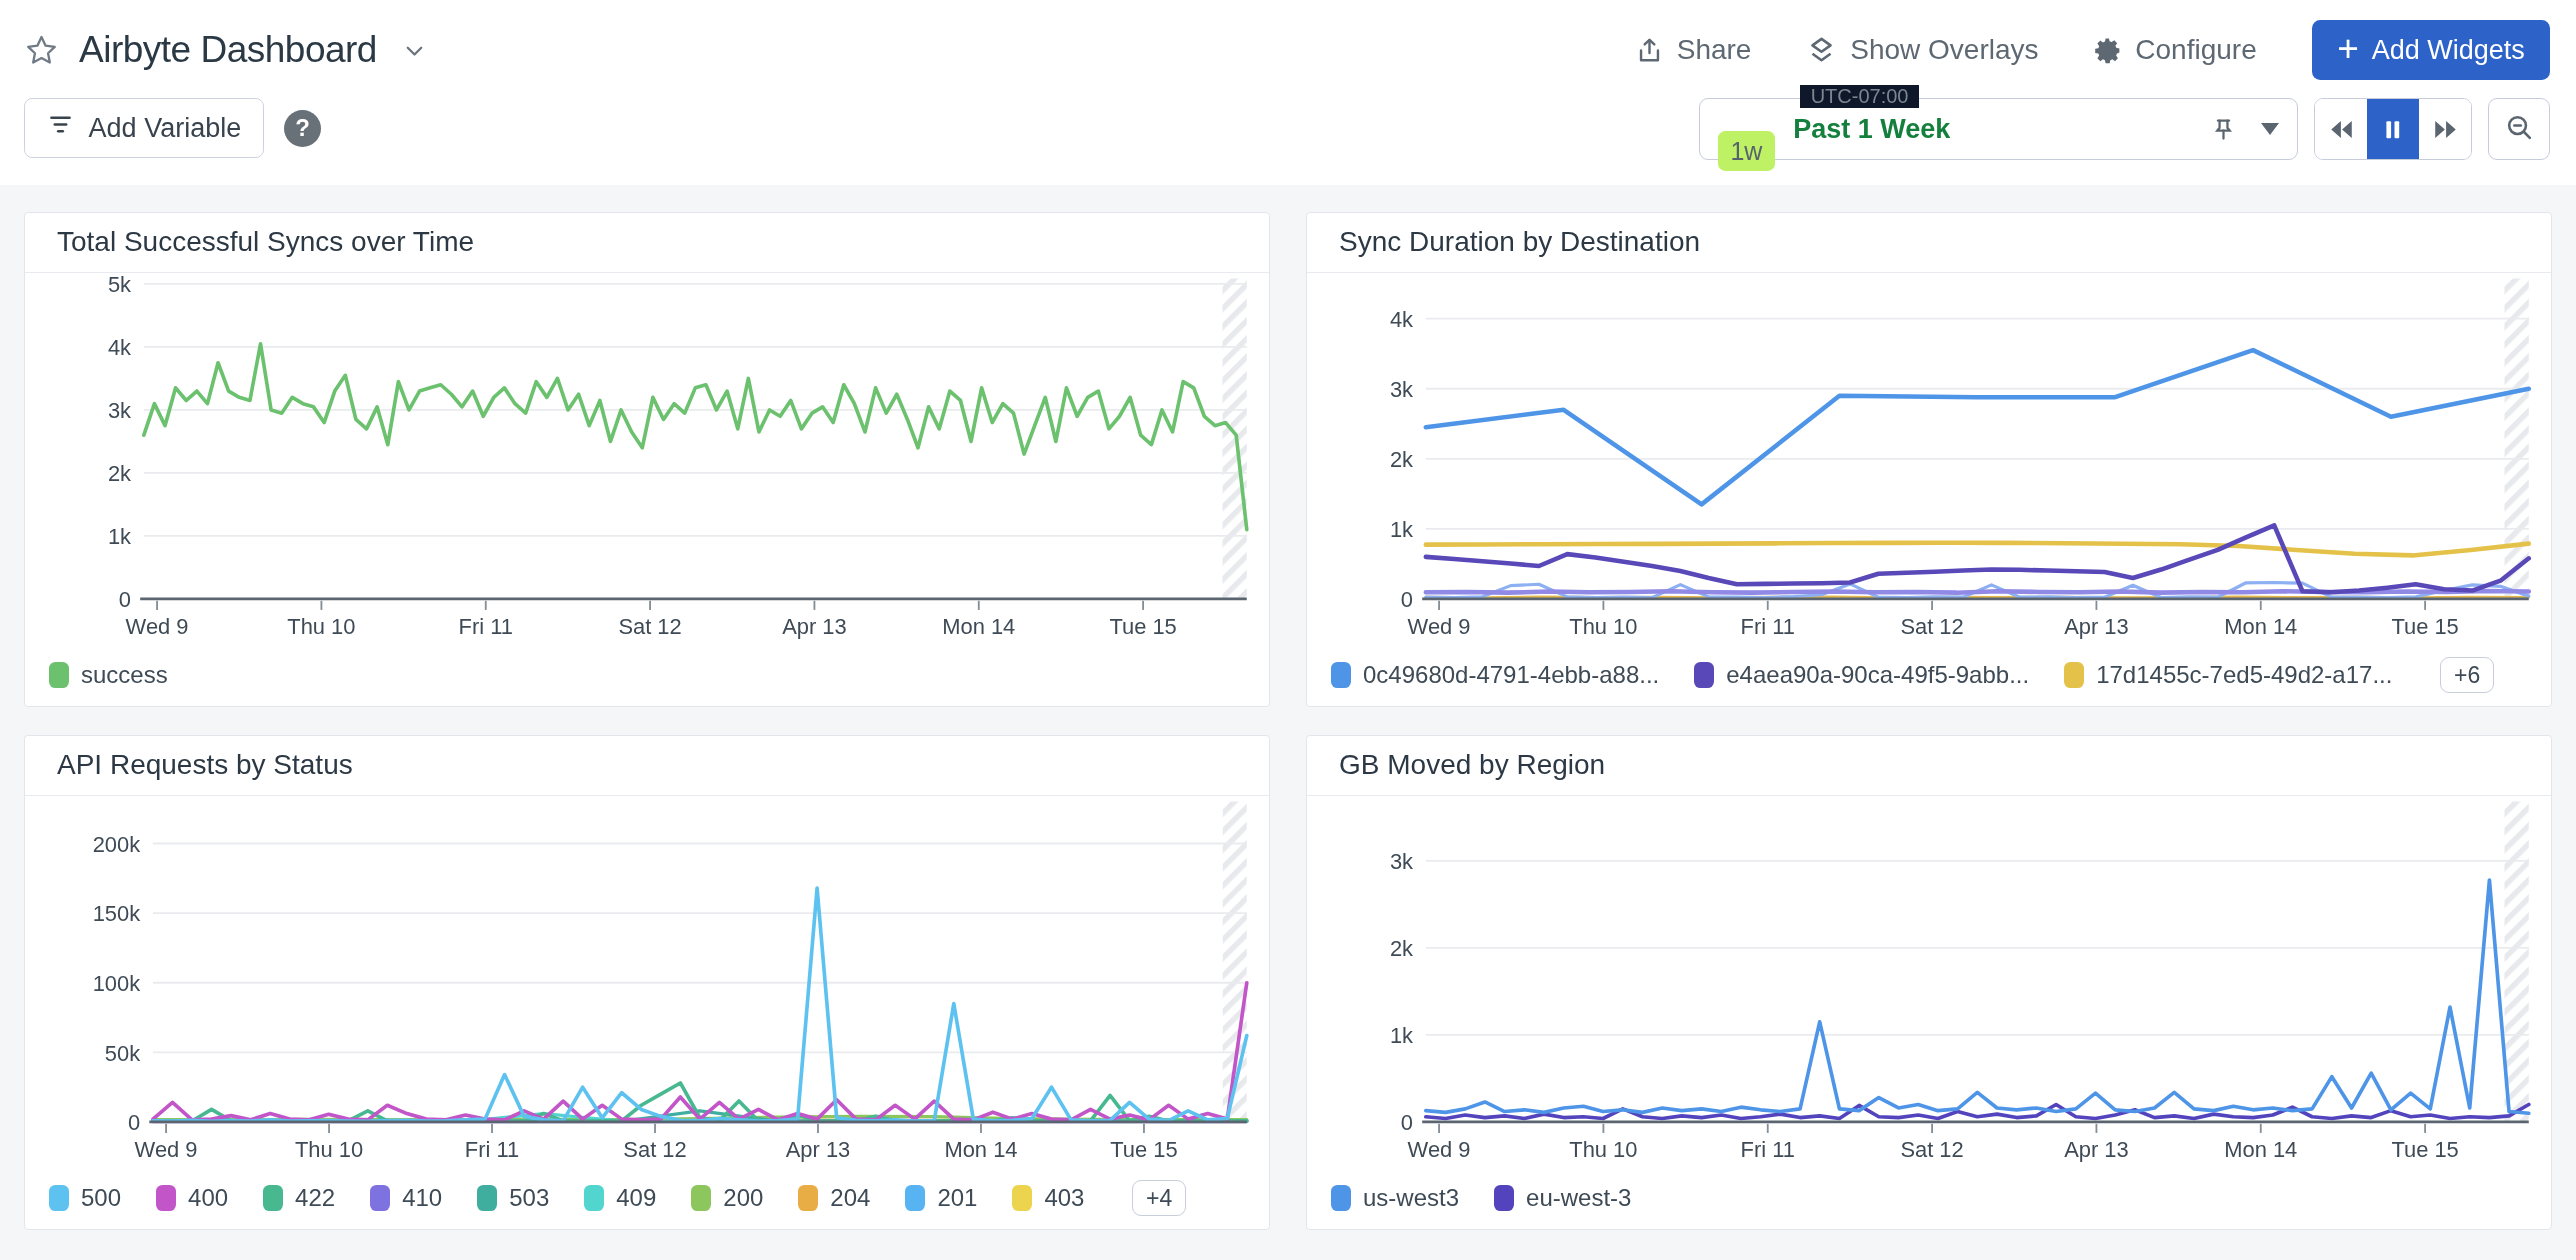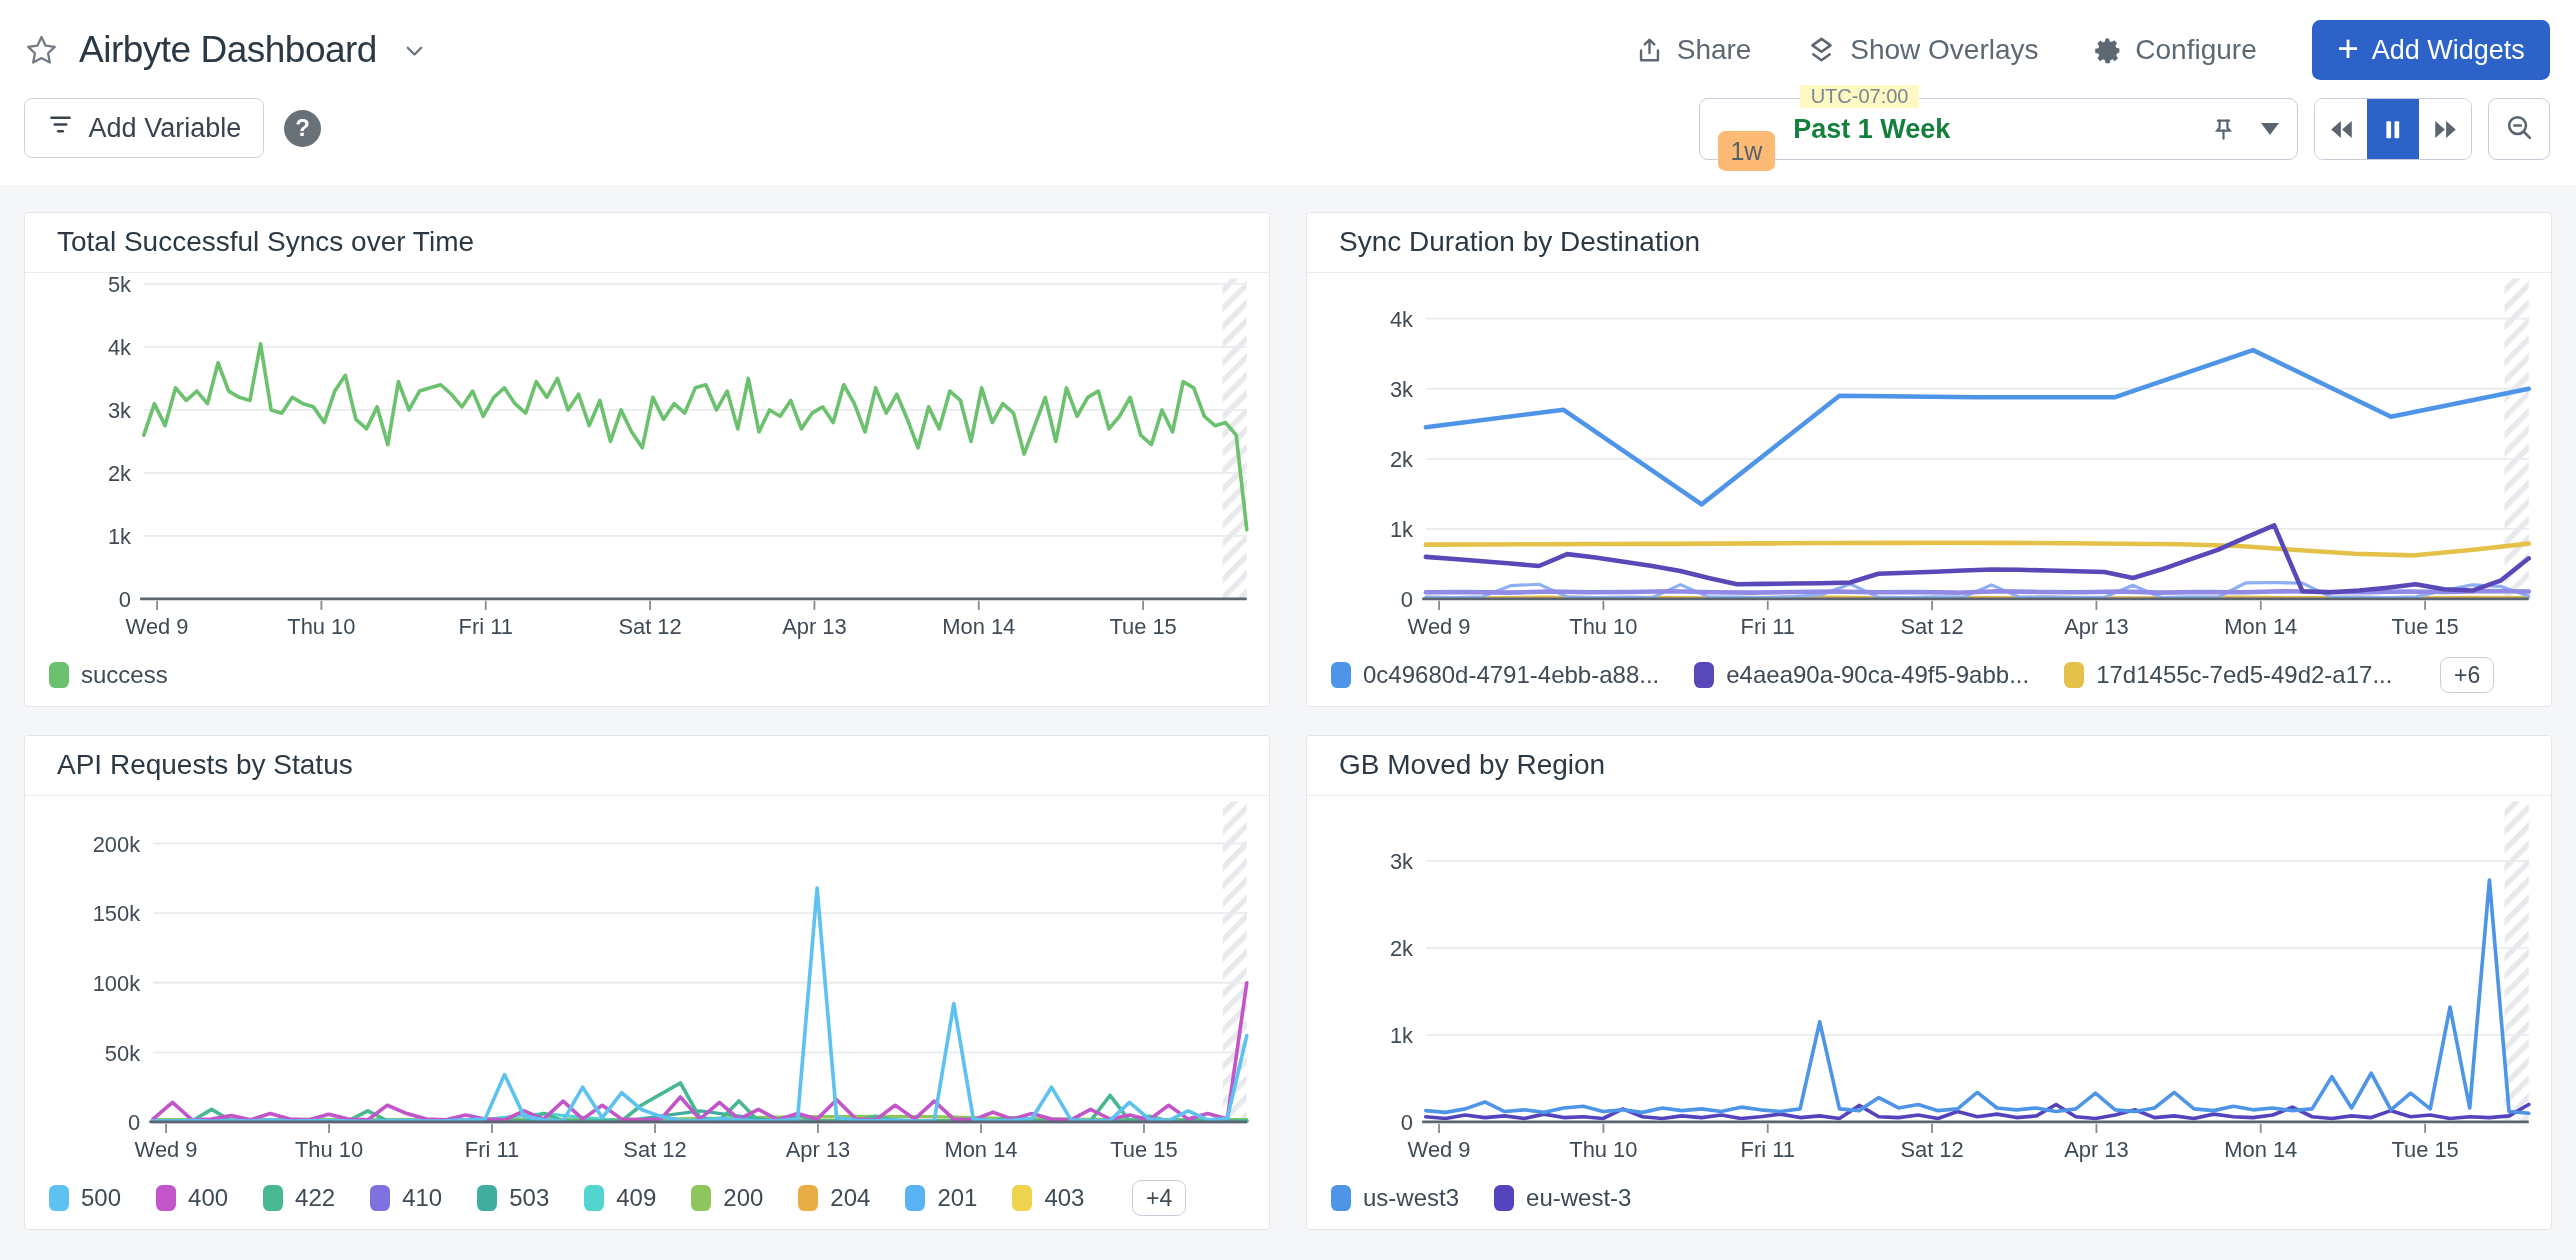--- a/index.html
+++ b/index.html
@@ -28,23 +28,23 @@
   .row2 { display:flex; align-items:flex-start; justify-content:space-between; margin-top:12.8px; }
   .row2-left { display:flex; align-items:center; gap:20px; }
   .outline-btn { display:flex; align-items:center; gap:14.6px; background:#fff;
     border:1.8px solid #cdd3dd; border-radius:8.2px; height:60px; padding:12px 22px;
     font-family:inherit; font-size:27px; color:#39434e; cursor:pointer; }
   .help-circle { width:37px; height:37px; border-radius:50%; background:#687078; color:#fff;
     font-size:24px; font-weight:700; display:flex; align-items:center; justify-content:center; cursor:pointer; }
   .row2-right { display:flex; align-items:center; gap:16.4px; }
   .timepicker { position:relative; width:599px; height:62px; border:1.8px solid #c6ccd9; border-radius:9px;
     background:#fff; display:flex; align-items:center; padding:0 18px; gap:18px; cursor:pointer; }
-  .tz-legend { position:absolute; top:-14.6px; left:100px; background:#fef9c3; padding:0 11px;
+  .tz-legend { position:absolute; top:-14.6px; left:100px; background:#0f172a; padding:0 11px;
     font-size:20px; color:#7c8690; }
-  .range-chip { background:#fdba74; border-radius:7.3px; padding:5.5px 12.8px; font-size:25px; color:#58626e;margin-top:44px; }
+  .range-chip { background:#bef264; border-radius:7.3px; padding:5.5px 12.8px; font-size:25px; color:#58626e;margin-top:44px; }
   .range-label { font-size:27px; color:#15803d; flex:1;font-weight:bold; }
   .pin-icon { color:#5b6570; display:flex; }
   .caret-down { width:0; height:0; border-left:9px solid transparent; border-right:9px solid transparent;
     border-top:12px solid #5b6570; margin-left:5.5px; }
   .playback { display:flex; border:1.8px solid #c6ccd9; border-radius:9px; overflow:hidden; height:62px; background:#fff; }
   .pb-seg { width:52px; display:flex; align-items:center; justify-content:center; background:#fff;
     border:none; cursor:pointer; color:#5b6570; padding:0; }
   .pb-seg.active { background:#2d62c9; color:#fff; }
   .sq-btn { width:62px; height:62px; border:1.8px solid #c6ccd9; border-radius:9px; background:#fff;
     display:flex; align-items:center; justify-content:center; color:#5b6570; cursor:pointer; }

